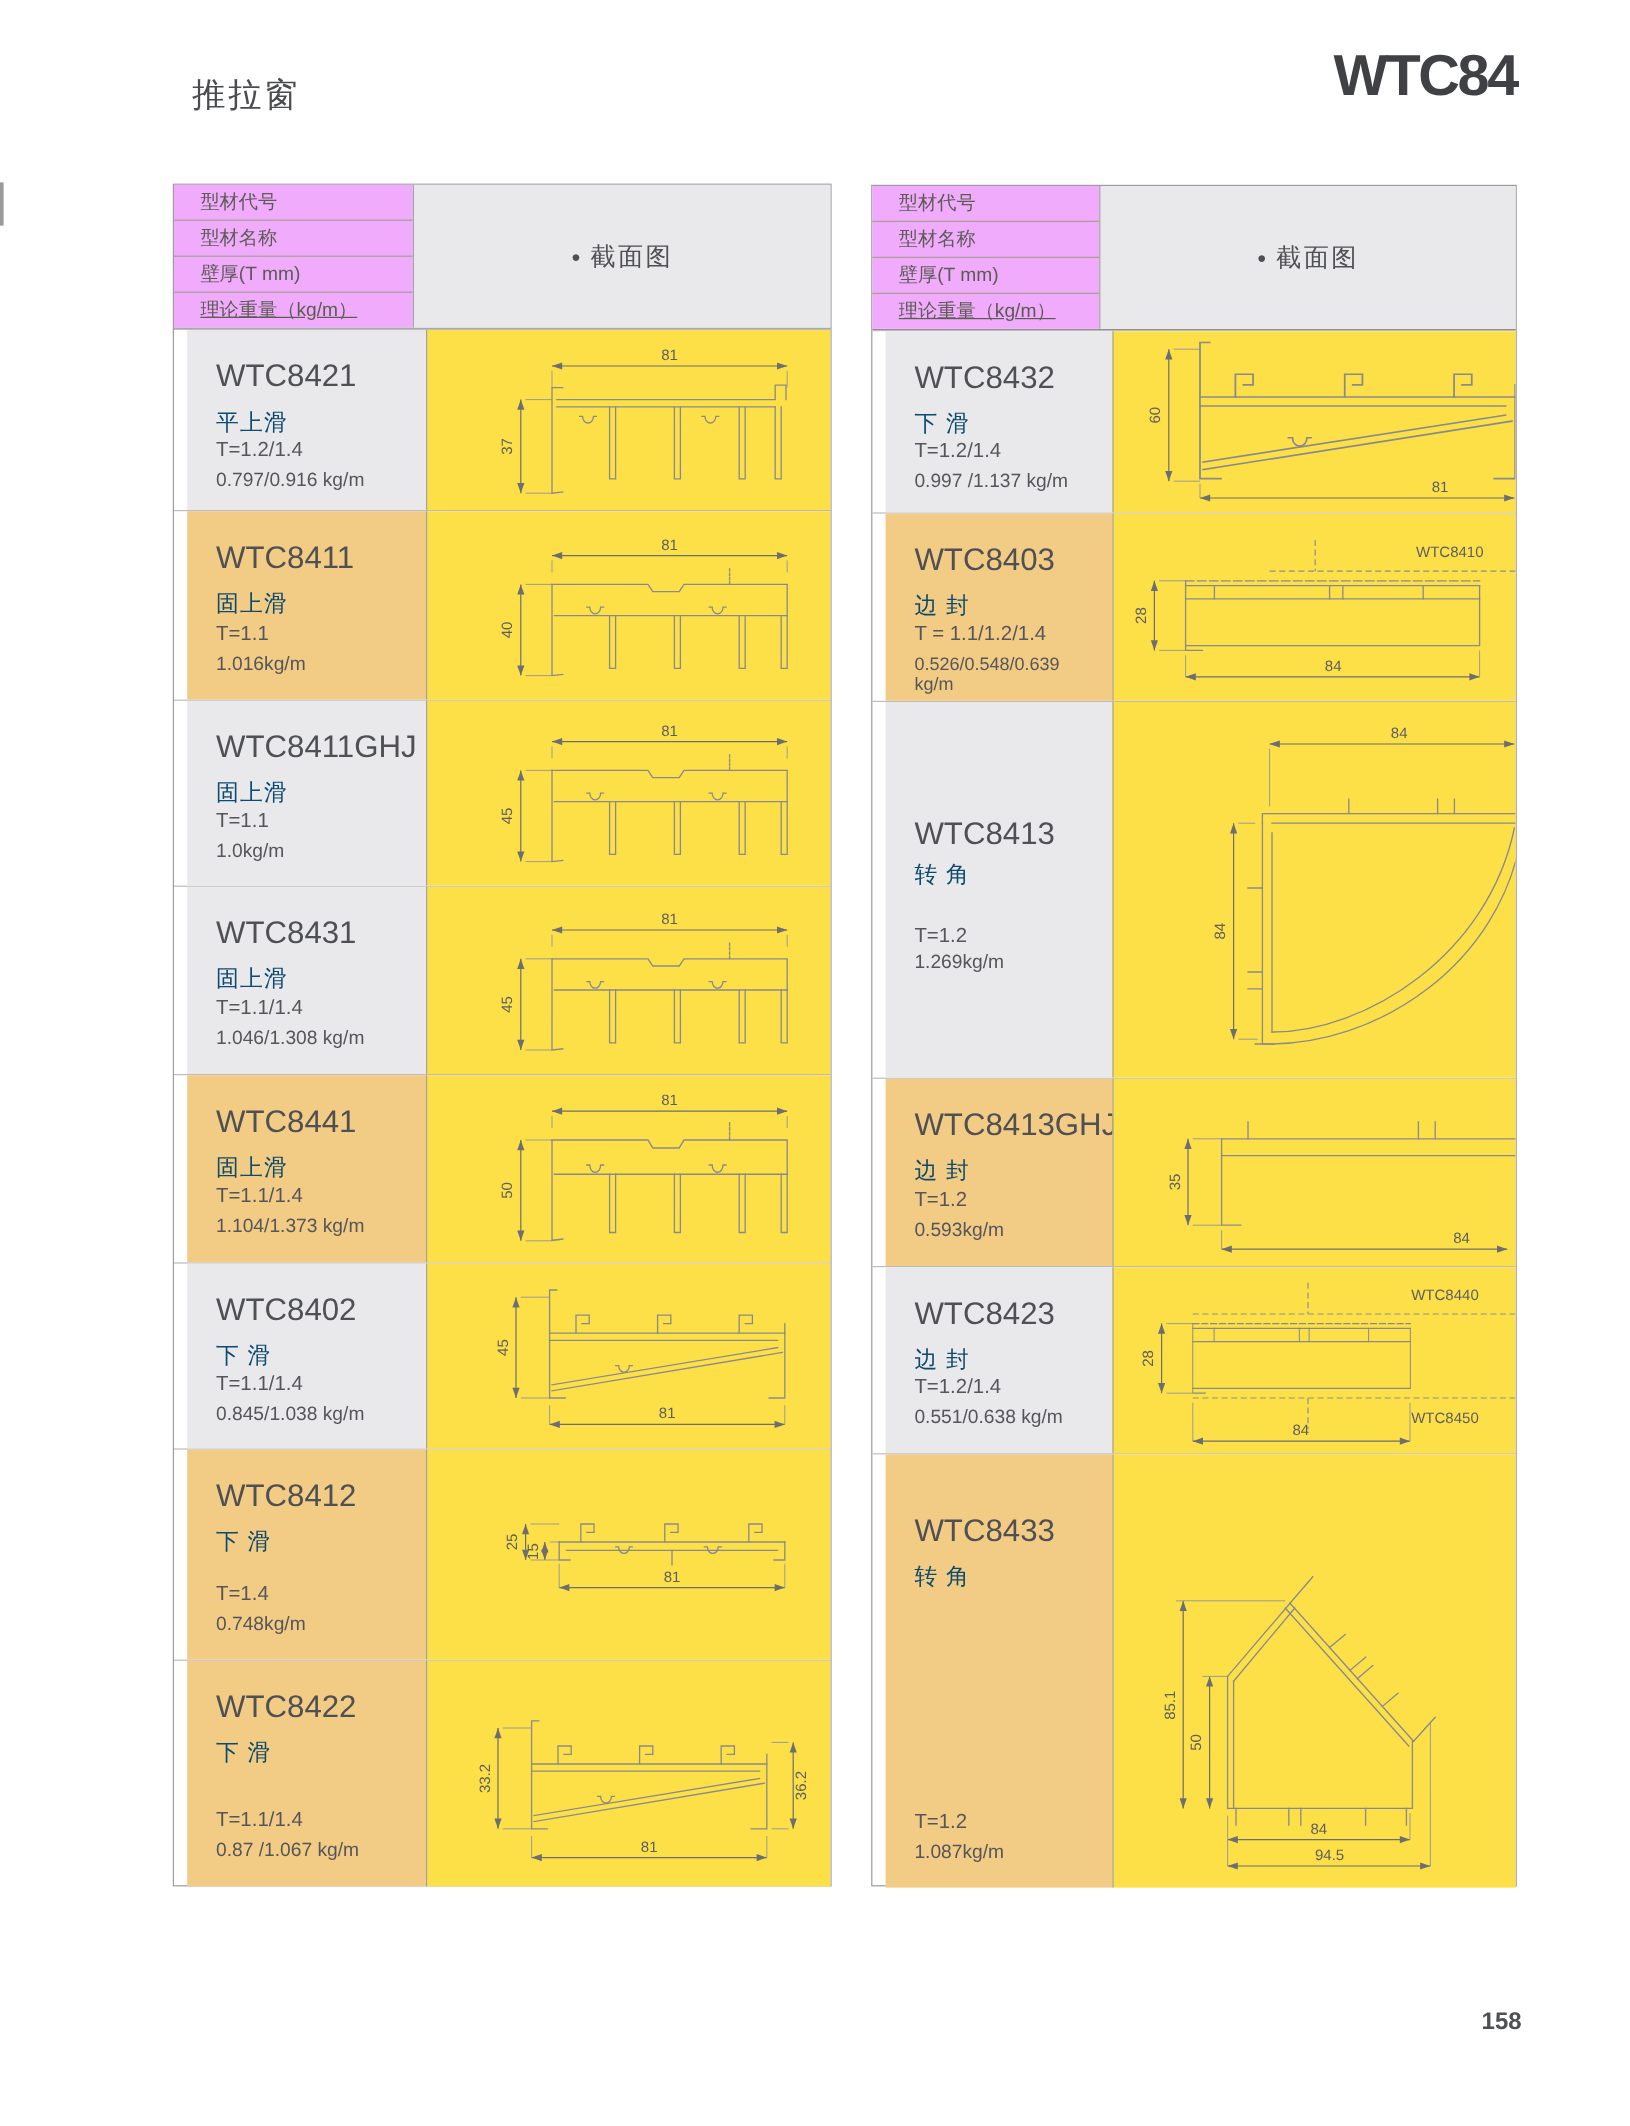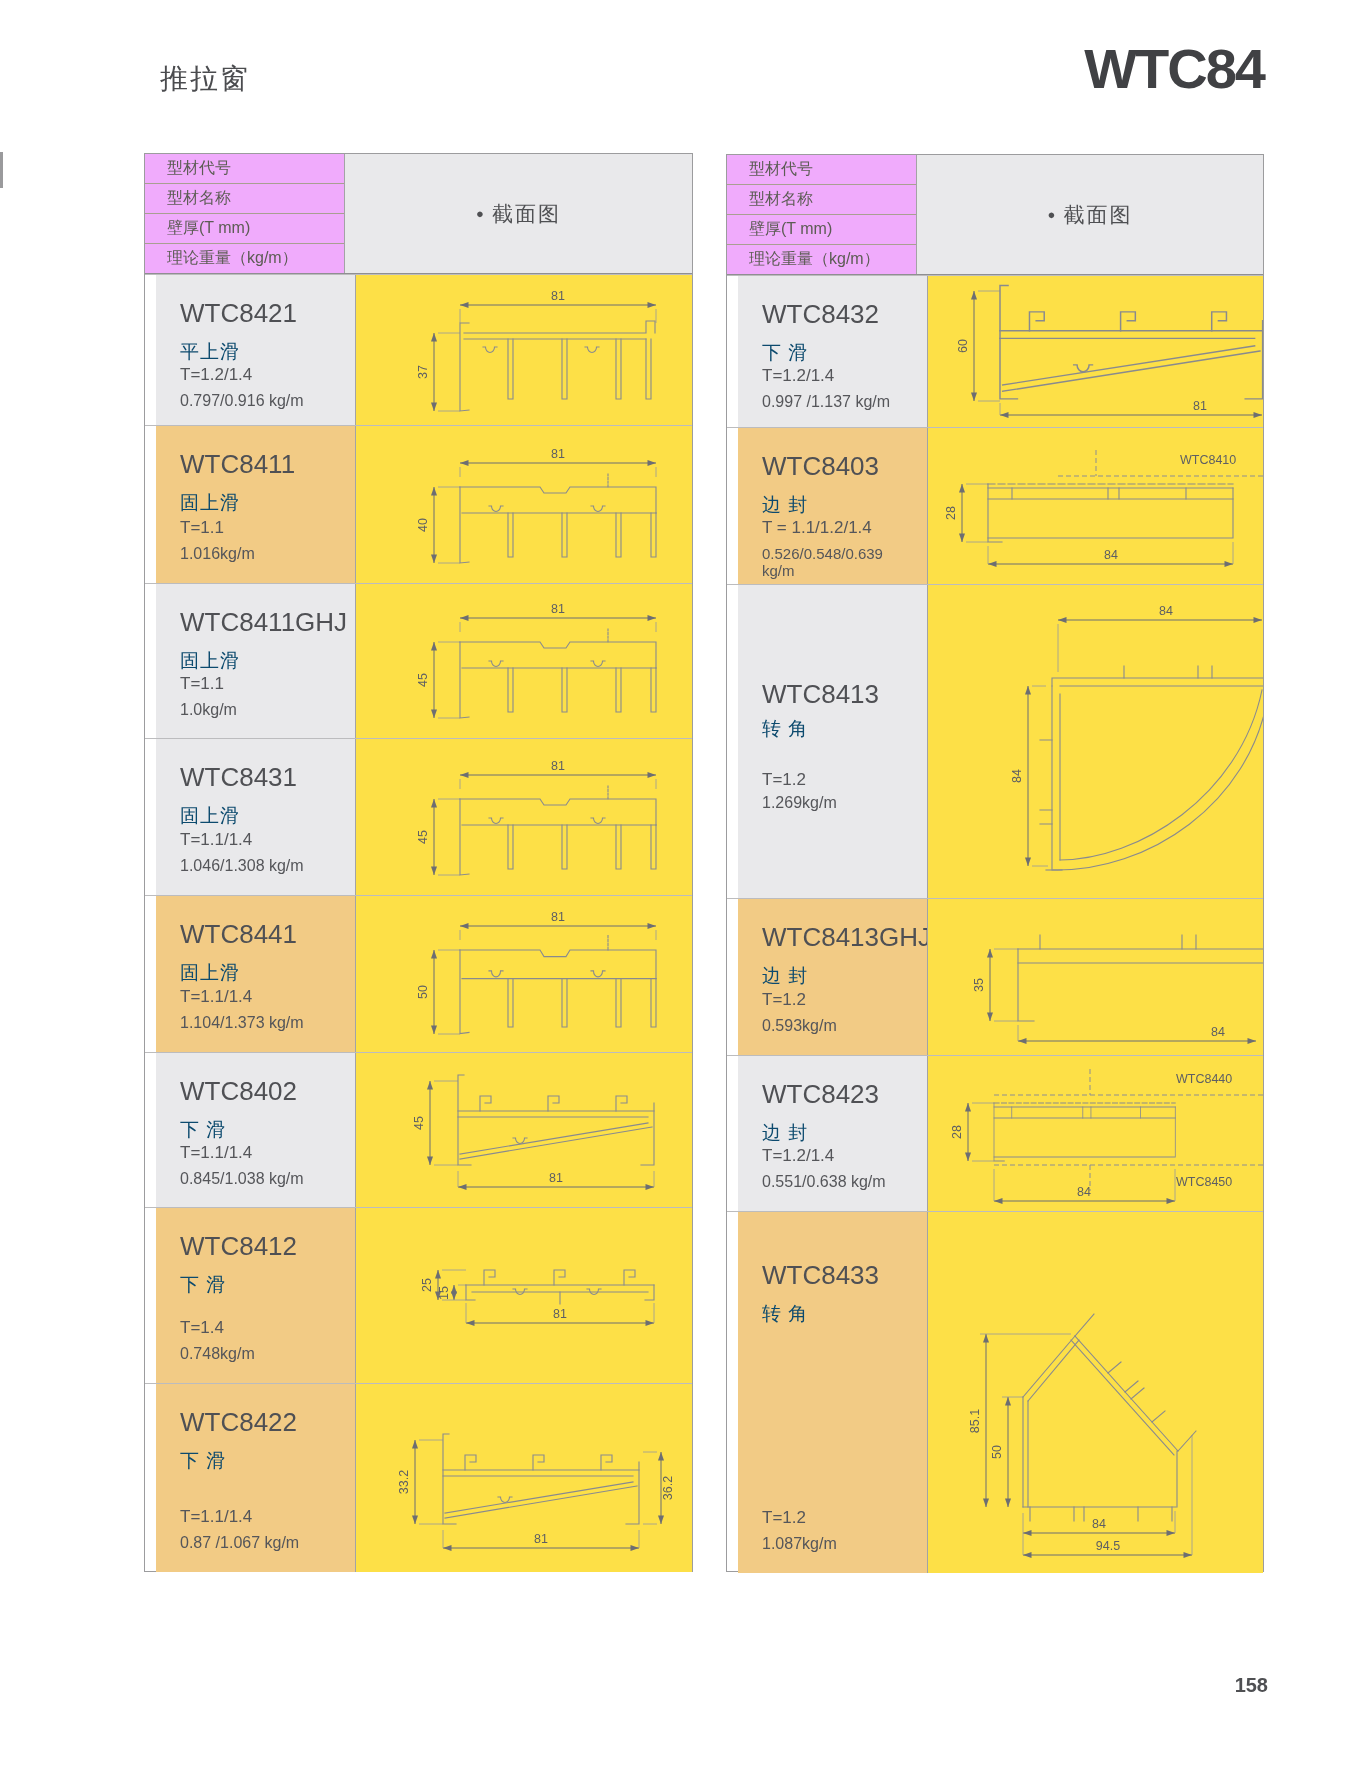--- a/index.html
+++ b/index.html
@@ -5,33 +5,33 @@
   * { box-sizing: border-box; margin: 0; padding: 0; }
   html,body { width:1358px; height:1772px; }
   body {
     position: relative;
     background: #ffffff;
     font-family: "Liberation Sans", sans-serif;
     color: #55565a;
     overflow: hidden;
   }
   .cat-title { position:absolute; left:144px; top:60px; font-size:28px; letter-spacing:2px; color:#4b4c4f;margin-left:16px; }
-  .series-title { position:absolute; right:94px; top:36px; font-size:56px; font-weight:bold; letter-spacing:-2px; color:#404144; }
+  .series-title { position:absolute; right:94px; top:36px; font-size:48px; font-weight:bold; letter-spacing:-2px; color:#404144; }
   .page-num { position:absolute; right:90px; top:1674px; font-size:20px; font-weight:bold; color:#4f5053; }
   .edge-mark { position:absolute; left:0; top:152px; width:3px; height:36px; background:#9a9a9c; }
 
   .ptable { position:absolute; border:1px solid #9c9c9e; background:#fff; }
   .ptable-left  { left:144px; top:153px; width:549px; height:1419px; }
   .ptable-right { left:726px; top:154px; width:538px; height:1418px; }
 
   .thead { display:flex; height:120px; border-bottom:1px solid #8f8f91; }
   .thead-labels { width:199px; background:#f0abfc; display:flex; flex-direction:column; }
   .ptable-right .thead-labels, .ptable-right .cell-label { width:189px; }
   .hrow { flex:1; display:flex; align-items:center; padding-left:22px; font-size:16px; color:#5c5c54; border-bottom:1px solid #a8a091; }
-  .hrow:last-child { border-bottom:none; }
+  .hrow:last-child { border-bottom:none;text-decoration:underline; }
   .thead-section { flex:1; background:#e9e9eb; border-left:1px solid #a3a3a5; display:flex; align-items:center; justify-content:center; font-size:21px; color:#4f5053; letter-spacing:2px; }
   .bullet { font-size:13px; margin-right:6px; color:#4f5053; }
 
   .trow { display:flex; border-top:1px solid #bcbcbe; }
   .trow:first-of-type { border-top:none; }
   .cell-label { width:199px; padding:24px 8px 20px 24px; display:flex; flex-direction:column;margin-left:11px; }
   .bg-yellow { background:#f2cb85; }
   .bg-gray { background:#e9e9eb; }
   .code { font-size:26px; color:#4f5054; letter-spacing:0px; line-height:1.15; }
   .pname { font-size:19px; margin-top:10px; color:#0c4a6e; letter-spacing:1px; }

